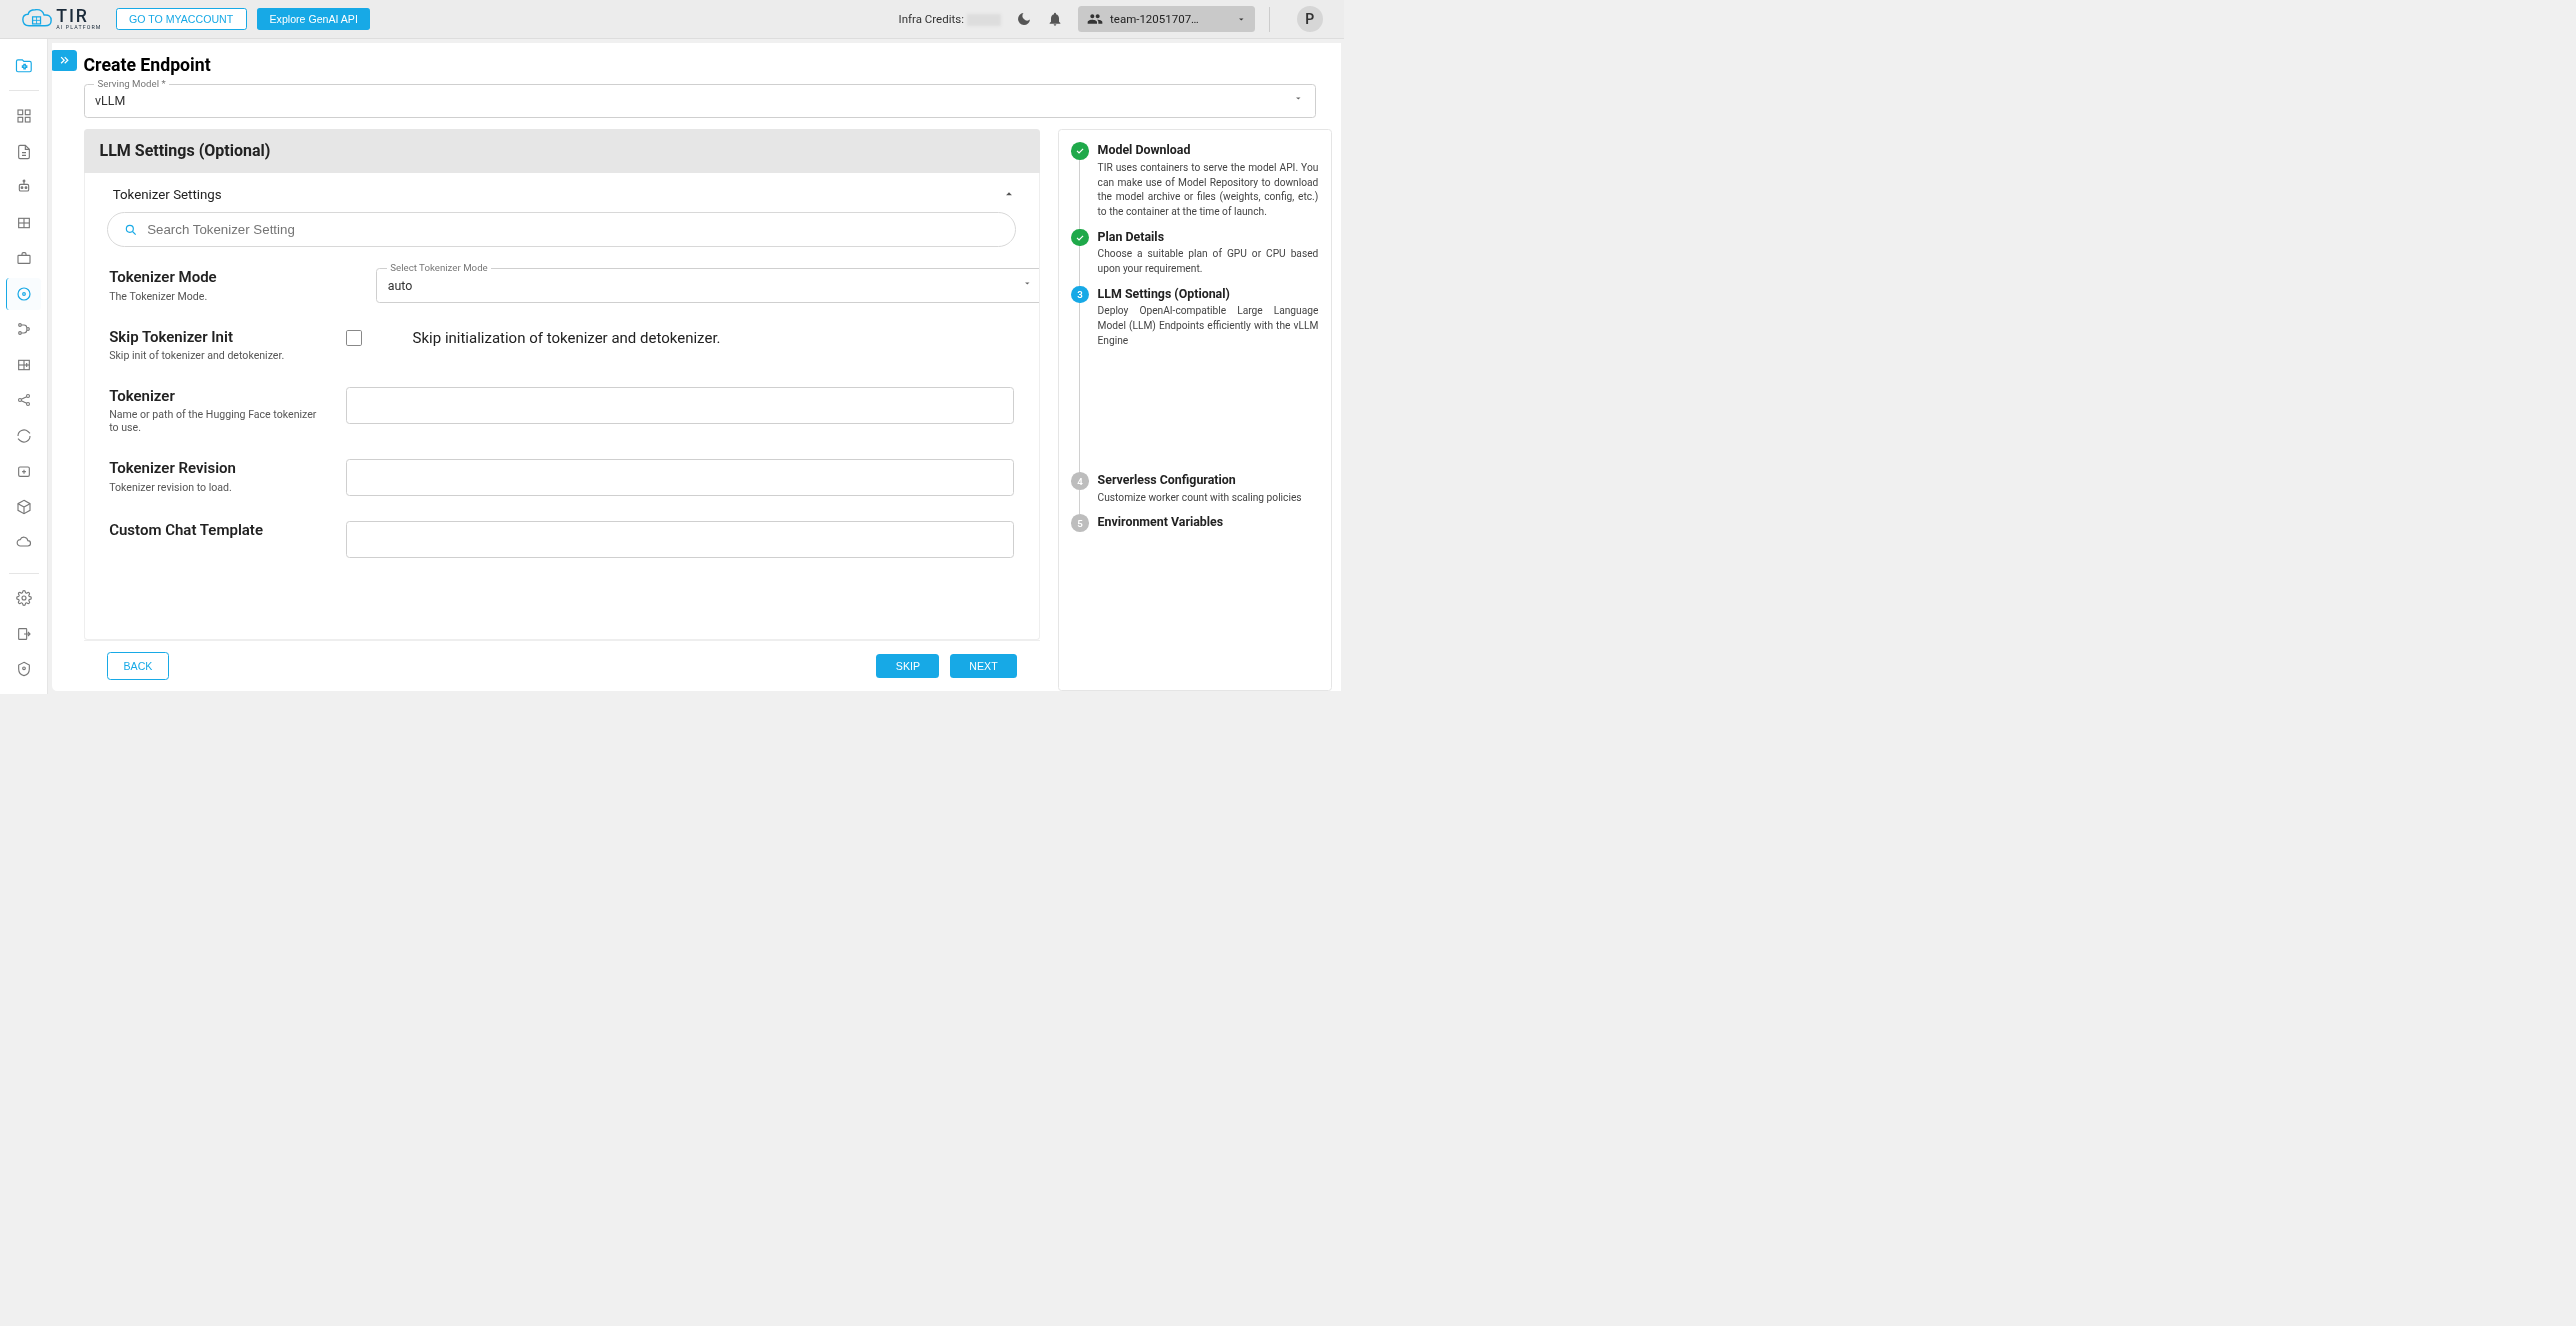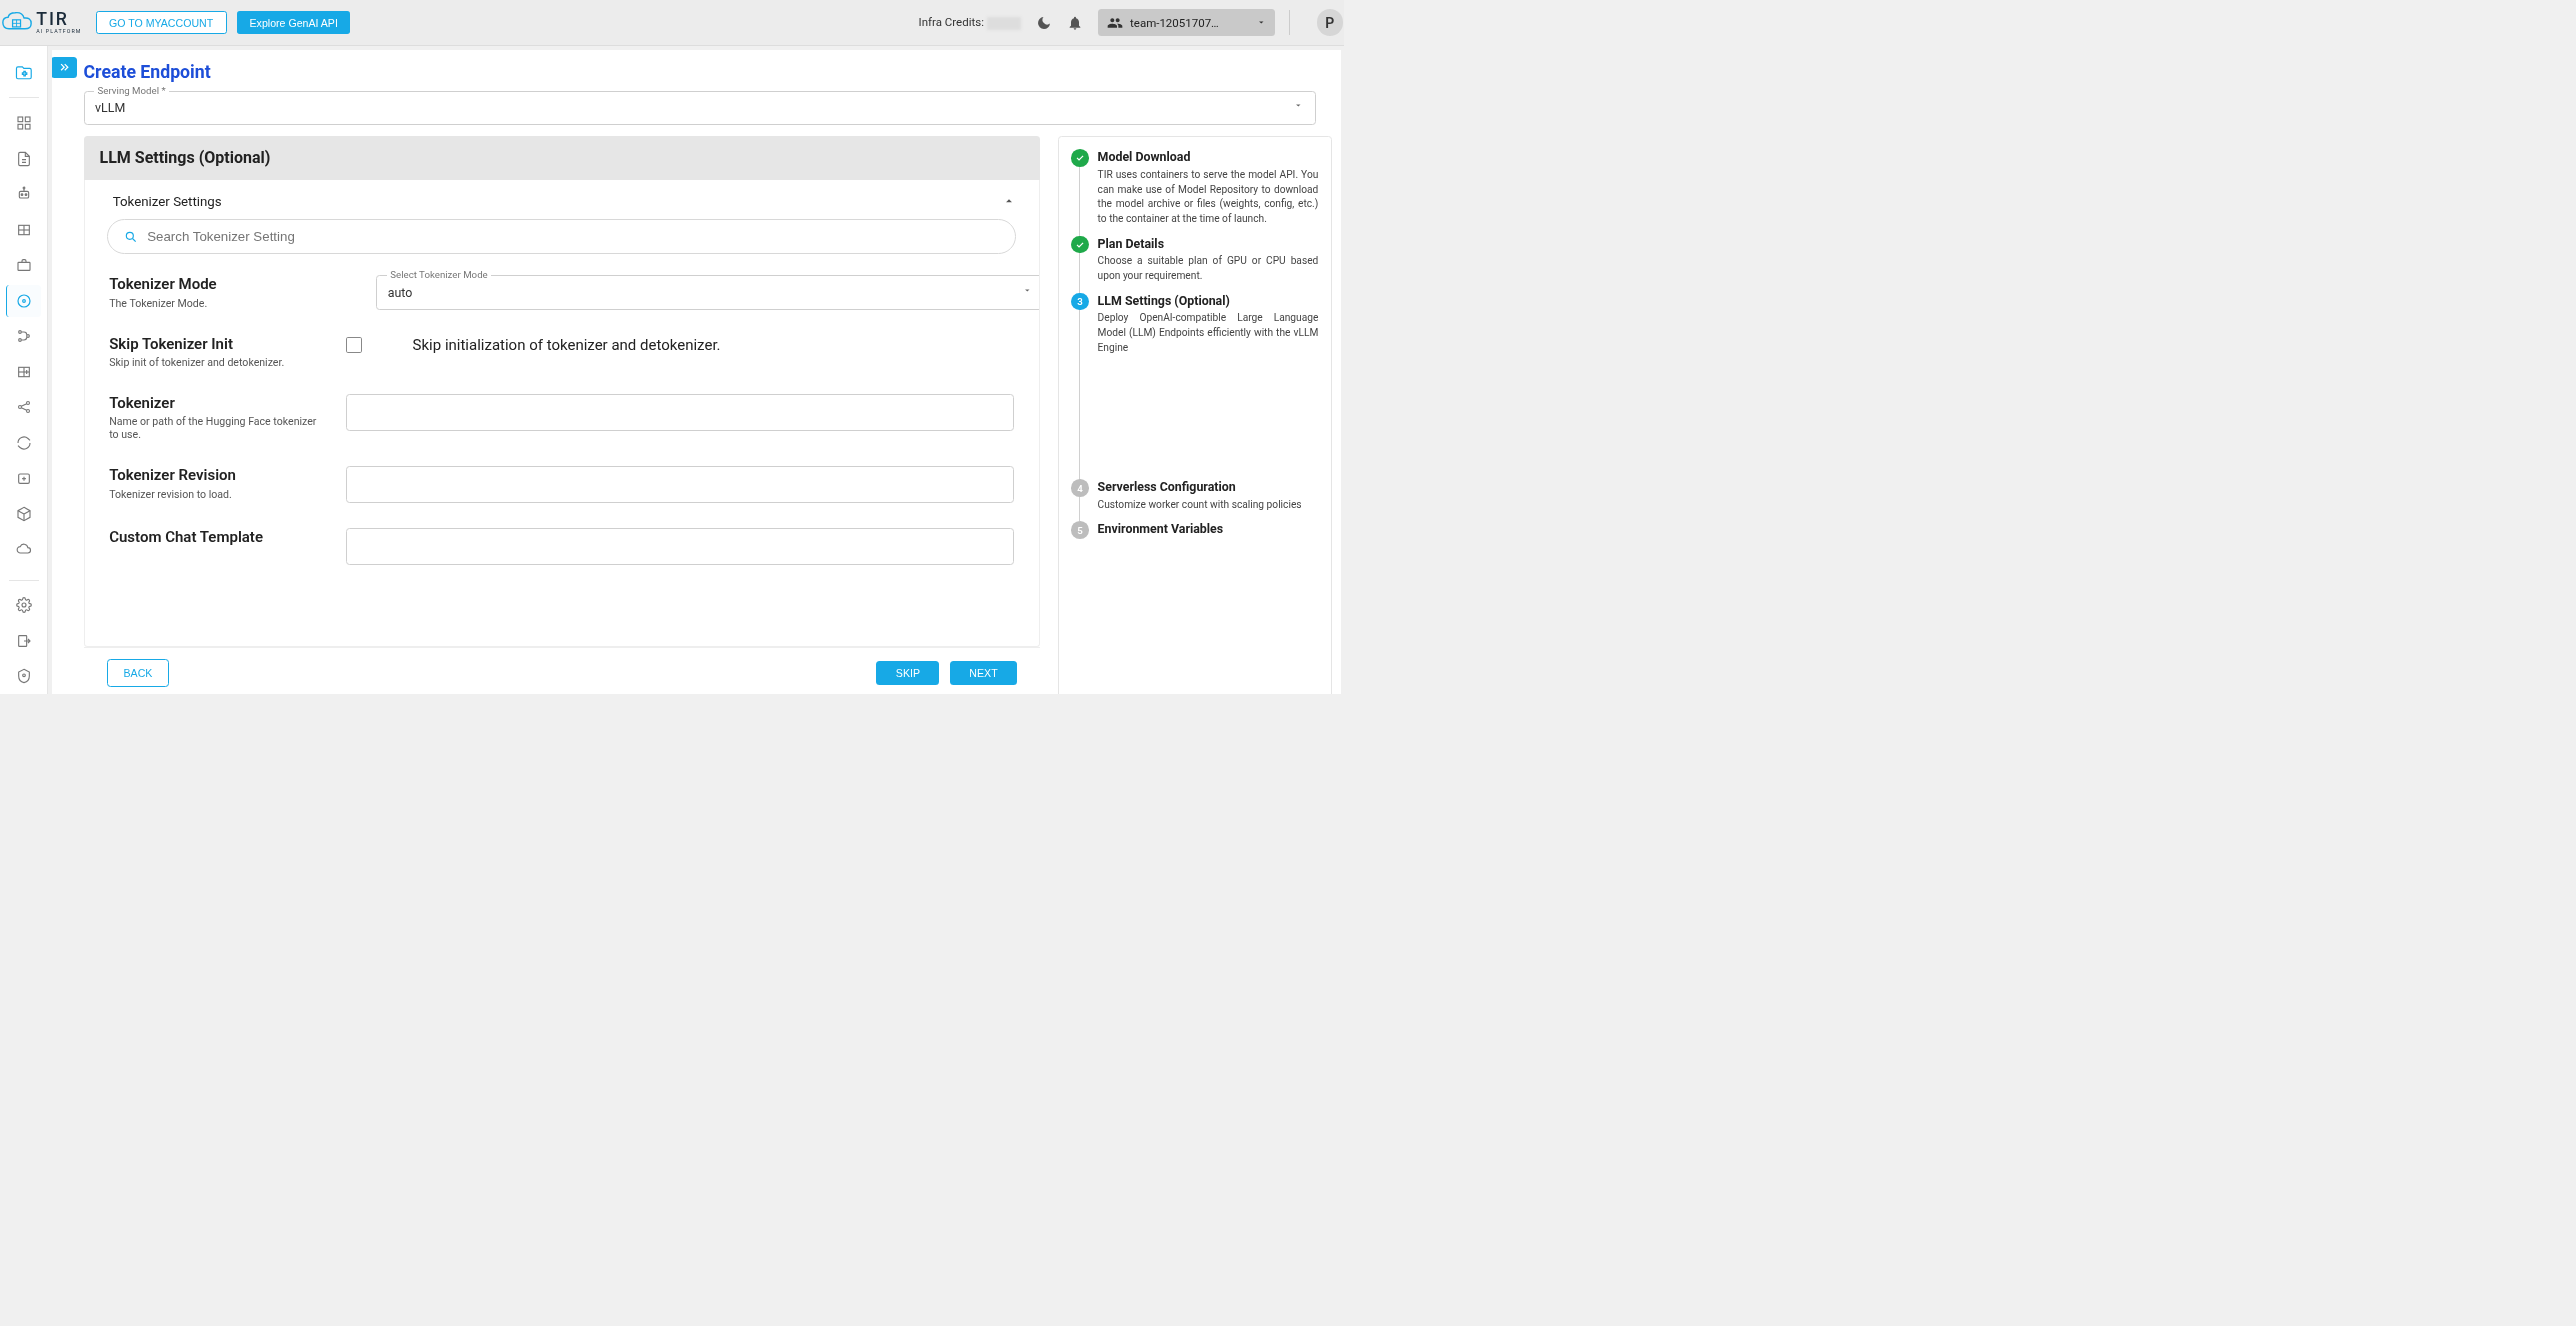--- a/index.html
+++ b/index.html
@@ -7,25 +7,25 @@
     font-family: -apple-system, BlinkMacSystemFont, "Segoe UI", Roboto, Helvetica, Arial, sans-serif;
     background: #f0f0f0;
     color: #333;
     width: 1344px;
     height: 694px;
     overflow: hidden;
   }
 
   
   .top-header {
-    height: 46px;
+    height: 39px;
     background: #ececec;
     display: flex;
     align-items: center;
-    padding: 0 1px;
+    padding: 0 21px;
     border-bottom: 0.9px solid #ddd;
   }
   .logo { display: flex; align-items: center; gap: 5.3px; margin-right: 14px;}
   .logo-icon {
     width: 30px; height: 23px;
     background: transparent;
     position: relative;
   }
   .logo-text { display:flex; flex-direction:column; line-height:1; }
   .logo-text .main { font-size: 17.7px; font-weight: 500; letter-spacing: 1.8px; color: #1b2b3a; }
@@ -73,21 +73,21 @@
   .rail-item.primary { background:#fff; color:#17a9e6;}
   .rail-divider { width:30px; height:0.9px; background:#e5e5e5; margin:5.3px 0;}
   .rail-bottom { margin-top:auto; margin-bottom:8.8px; display:flex; flex-direction:column; gap:3.5px; align-items:center;}
 
   
   .content { flex:1; background:#fff; position:relative; border-radius:0 0 0 5.3px; margin:3.5px; padding:0; display:flex; flex-direction:column; overflow:hidden;}
   .expand-tab {
     position:absolute; top:7px; left:-0.9px; background:#17a9e6; color:#fff; width:26.5px; height:21px; border-radius:3.5px;
     display:flex; align-items:center; justify-content:center; cursor:pointer; z-index:5;
   }
-  .page-title { font-size:17.7px; font-weight:700; color:#1d4ed8; margin:12.4px 0 8.8px 32px; }
+  .page-title { font-size:17.7px; font-weight:700; color:#000000; margin:12.4px 0 8.8px 32px; }
 
   .form-top-row { display:flex; gap:32px; padding:0 25px 10.6px 32px; }
   .md-field { flex:1; position:relative; }
   .md-field .field-label {
     position:absolute; top:-6.2px; left:10.6px; background:#fff; padding:0 3.5px; font-size:9.7px; color:#777;
   }
   .md-field input, .md-field .select {
     width:100%; border:0.9px solid #cfcfcf; border-radius:3.5px; padding:8.8px 10.6px; font-size:12.4px; color:#333; background:#fff;
   }
   .select { display:flex; justify-content:space-between; cursor:pointer;}

